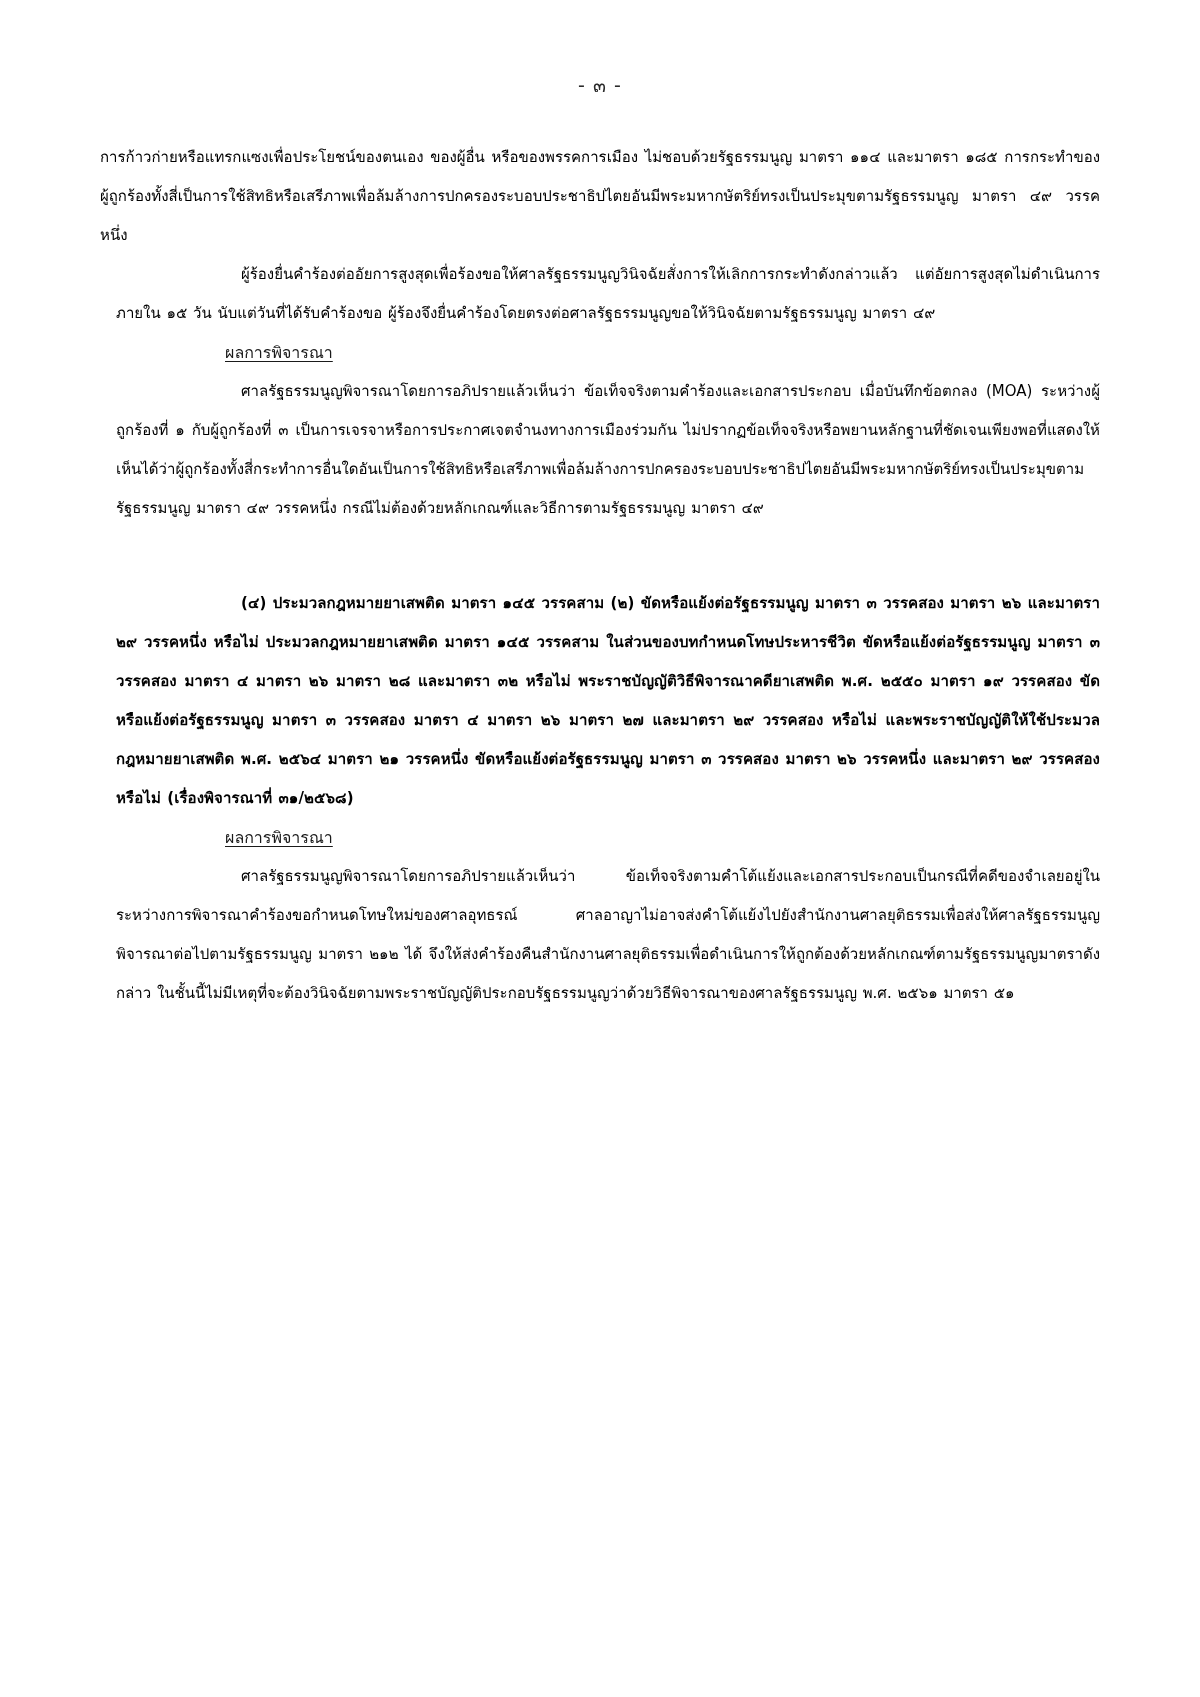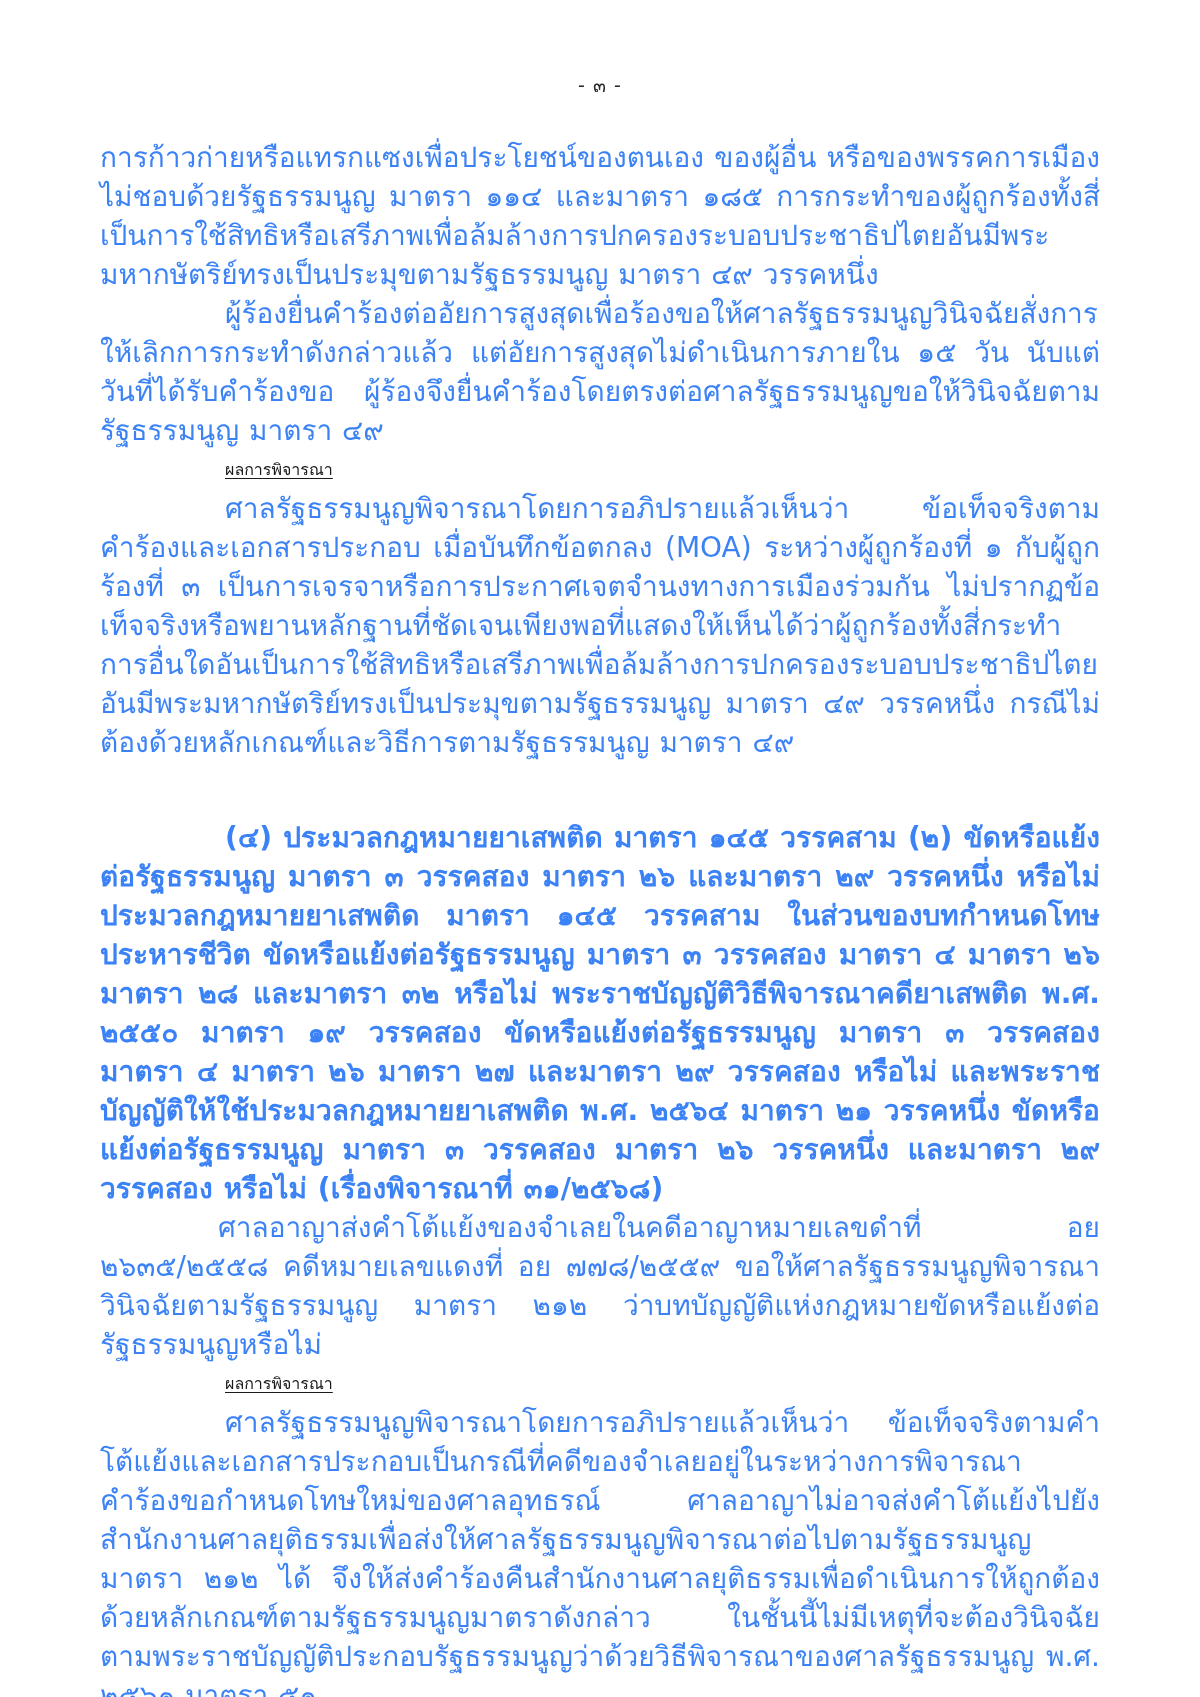--- a/index.html
+++ b/index.html
@@ -30,29 +30,30 @@
     padding-top: 70px;
     color: #2a2a2a;
   }
   .body-block {
     margin: 0 auto;
     width: 1000px;
     padding-top: 38px;
   }
   p.para {
     margin: 0 0 0 0;
-    font-size: 28px;
+    font-size: 15px;
     line-height: 39px;
     text-align: justify;
     text-justify: inter-word;
-    color: #3b82f6;
+    color: #000000;
     word-spacing: 1px;
   }
   p.para.indent {
     text-indent: 125px;
+    margin-left: 16px;
   }
   p.para.indent-sm {
     text-indent: 118px;
   }
   p.para.bold {
     font-weight: bold;
     letter-spacing: 0.1px;
   }
   .heading-line {
     font-size: 16px;
@@ -83,21 +84,20 @@
       <span class="hd">ผลการพิจารณา</span>
     </div>
 
     <p class="para indent">ศาลรัฐธรรมนูญพิจารณาโดยการอภิปรายแล้วเห็นว่า ข้อเท็จจริงตามคำร้องและเอกสารประกอบ เมื่อบันทึกข้อตกลง (MOA) ระหว่างผู้ถูกร้องที่ ๑ กับผู้ถูกร้องที่ ๓ เป็นการเจรจาหรือการประกาศเจตจำนงทางการเมืองร่วมกัน ไม่ปรากฏข้อเท็จจริงหรือพยานหลักฐานที่ชัดเจนเพียงพอที่แสดงให้เห็นได้ว่าผู้ถูกร้องทั้งสี่กระทำการอื่นใดอันเป็นการใช้สิทธิหรือเสรีภาพเพื่อล้มล้างการปกครองระบอบประชาธิปไตยอันมีพระมหากษัตริย์ทรงเป็นประมุขตามรัฐธรรมนูญ มาตรา ๔๙ วรรคหนึ่ง กรณีไม่ต้องด้วยหลักเกณฑ์และวิธีการตามรัฐธรรมนูญ มาตรา ๔๙</p>
 
 
     <div class="spacer-lg"></div>
 
     <p class="para indent bold">(๔) ประมวลกฎหมายยาเสพติด มาตรา ๑๔๕ วรรคสาม (๒) ขัดหรือแย้งต่อรัฐธรรมนูญ มาตรา ๓ วรรคสอง มาตรา ๒๖ และมาตรา ๒๙ วรรคหนึ่ง หรือไม่ ประมวลกฎหมายยาเสพติด มาตรา ๑๔๕ วรรคสาม ในส่วนของบทกำหนดโทษประหารชีวิต ขัดหรือแย้งต่อรัฐธรรมนูญ มาตรา ๓ วรรคสอง มาตรา ๔ มาตรา ๒๖ มาตรา ๒๘ และมาตรา ๓๒ หรือไม่ พระราชบัญญัติวิธีพิจารณาคดียาเสพติด พ.ศ. ๒๕๕๐ มาตรา ๑๙ วรรคสอง ขัดหรือแย้งต่อรัฐธรรมนูญ มาตรา ๓ วรรคสอง มาตรา ๔ มาตรา ๒๖ มาตรา ๒๗ และมาตรา ๒๙ วรรคสอง หรือไม่ และพระราชบัญญัติให้ใช้ประมวลกฎหมายยาเสพติด พ.ศ. ๒๕๖๔ มาตรา ๒๑ วรรคหนึ่ง ขัดหรือแย้งต่อรัฐธรรมนูญ มาตรา ๓ วรรคสอง มาตรา ๒๖ วรรคหนึ่ง และมาตรา ๒๙ วรรคสอง หรือไม่ (เรื่องพิจารณาที่ ๓๑/๒๕๖๘)</p>
 
-    <p class="para indent-sm">ศาลอาญาส่งคำโต้แย้งของจำเลยในคดีอาญาหมายเลขดำที่ อย ๒๖๓๕/๒๕๕๘ คดีหมายเลขแดงที่ อย ๗๗๘/๒๕๕๙ ขอให้ศาลรัฐธรรมนูญพิจารณาวินิจฉัยตามรัฐธรรมนูญ มาตรา ๒๑๒ ว่าบทบัญญัติแห่งกฎหมายขัดหรือแย้งต่อรัฐธรรมนูญหรือไม่</p>
 
     <div class="heading-line">
       <span class="hd">ผลการพิจารณา</span>
     </div>
 
     <p class="para indent">ศาลรัฐธรรมนูญพิจารณาโดยการอภิปรายแล้วเห็นว่า ข้อเท็จจริงตามคำโต้แย้งและเอกสารประกอบเป็นกรณีที่คดีของจำเลยอยู่ในระหว่างการพิจารณาคำร้องขอกำหนดโทษใหม่ของศาลอุทธรณ์ ศาลอาญาไม่อาจส่งคำโต้แย้งไปยังสำนักงานศาลยุติธรรมเพื่อส่งให้ศาลรัฐธรรมนูญพิจารณาต่อไปตามรัฐธรรมนูญ มาตรา ๒๑๒ ได้ จึงให้ส่งคำร้องคืนสำนักงานศาลยุติธรรมเพื่อดำเนินการให้ถูกต้องด้วยหลักเกณฑ์ตามรัฐธรรมนูญมาตราดังกล่าว ในชั้นนี้ไม่มีเหตุที่จะต้องวินิจฉัยตามพระราชบัญญัติประกอบรัฐธรรมนูญว่าด้วยวิธีพิจารณาของศาลรัฐธรรมนูญ พ.ศ. ๒๕๖๑ มาตรา ๕๑</p>
 
 
   </div>
 </div>

